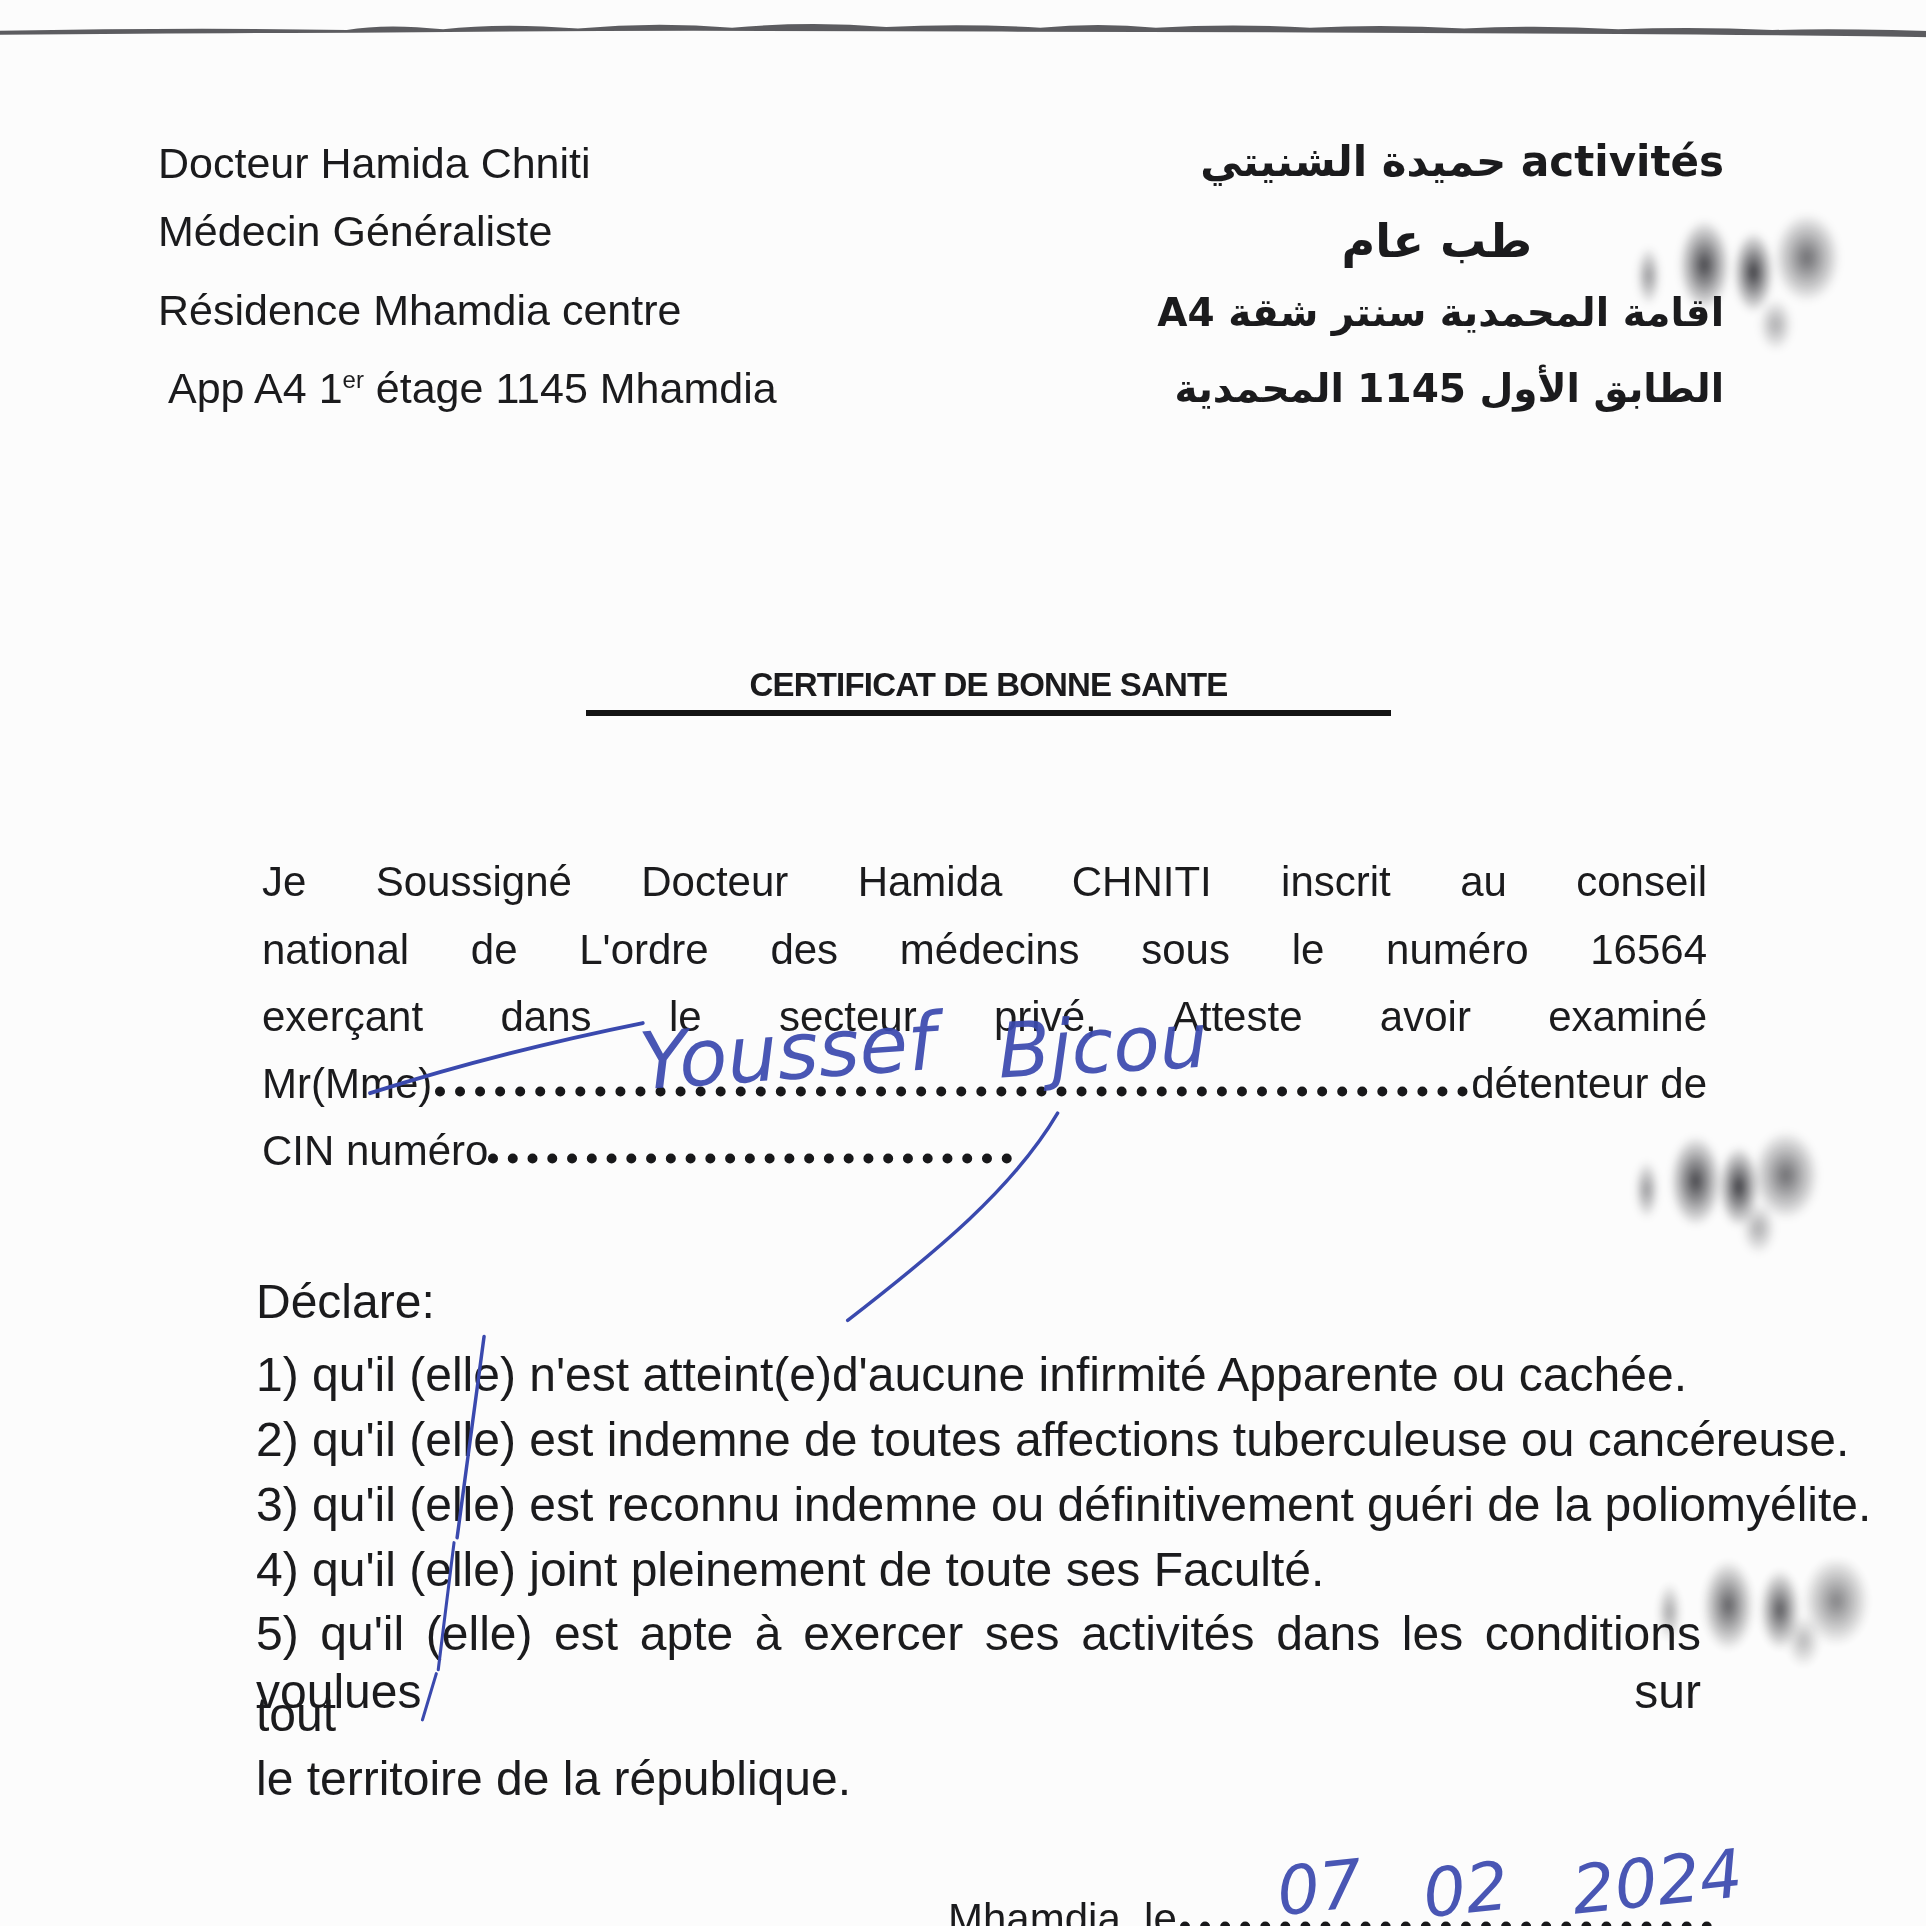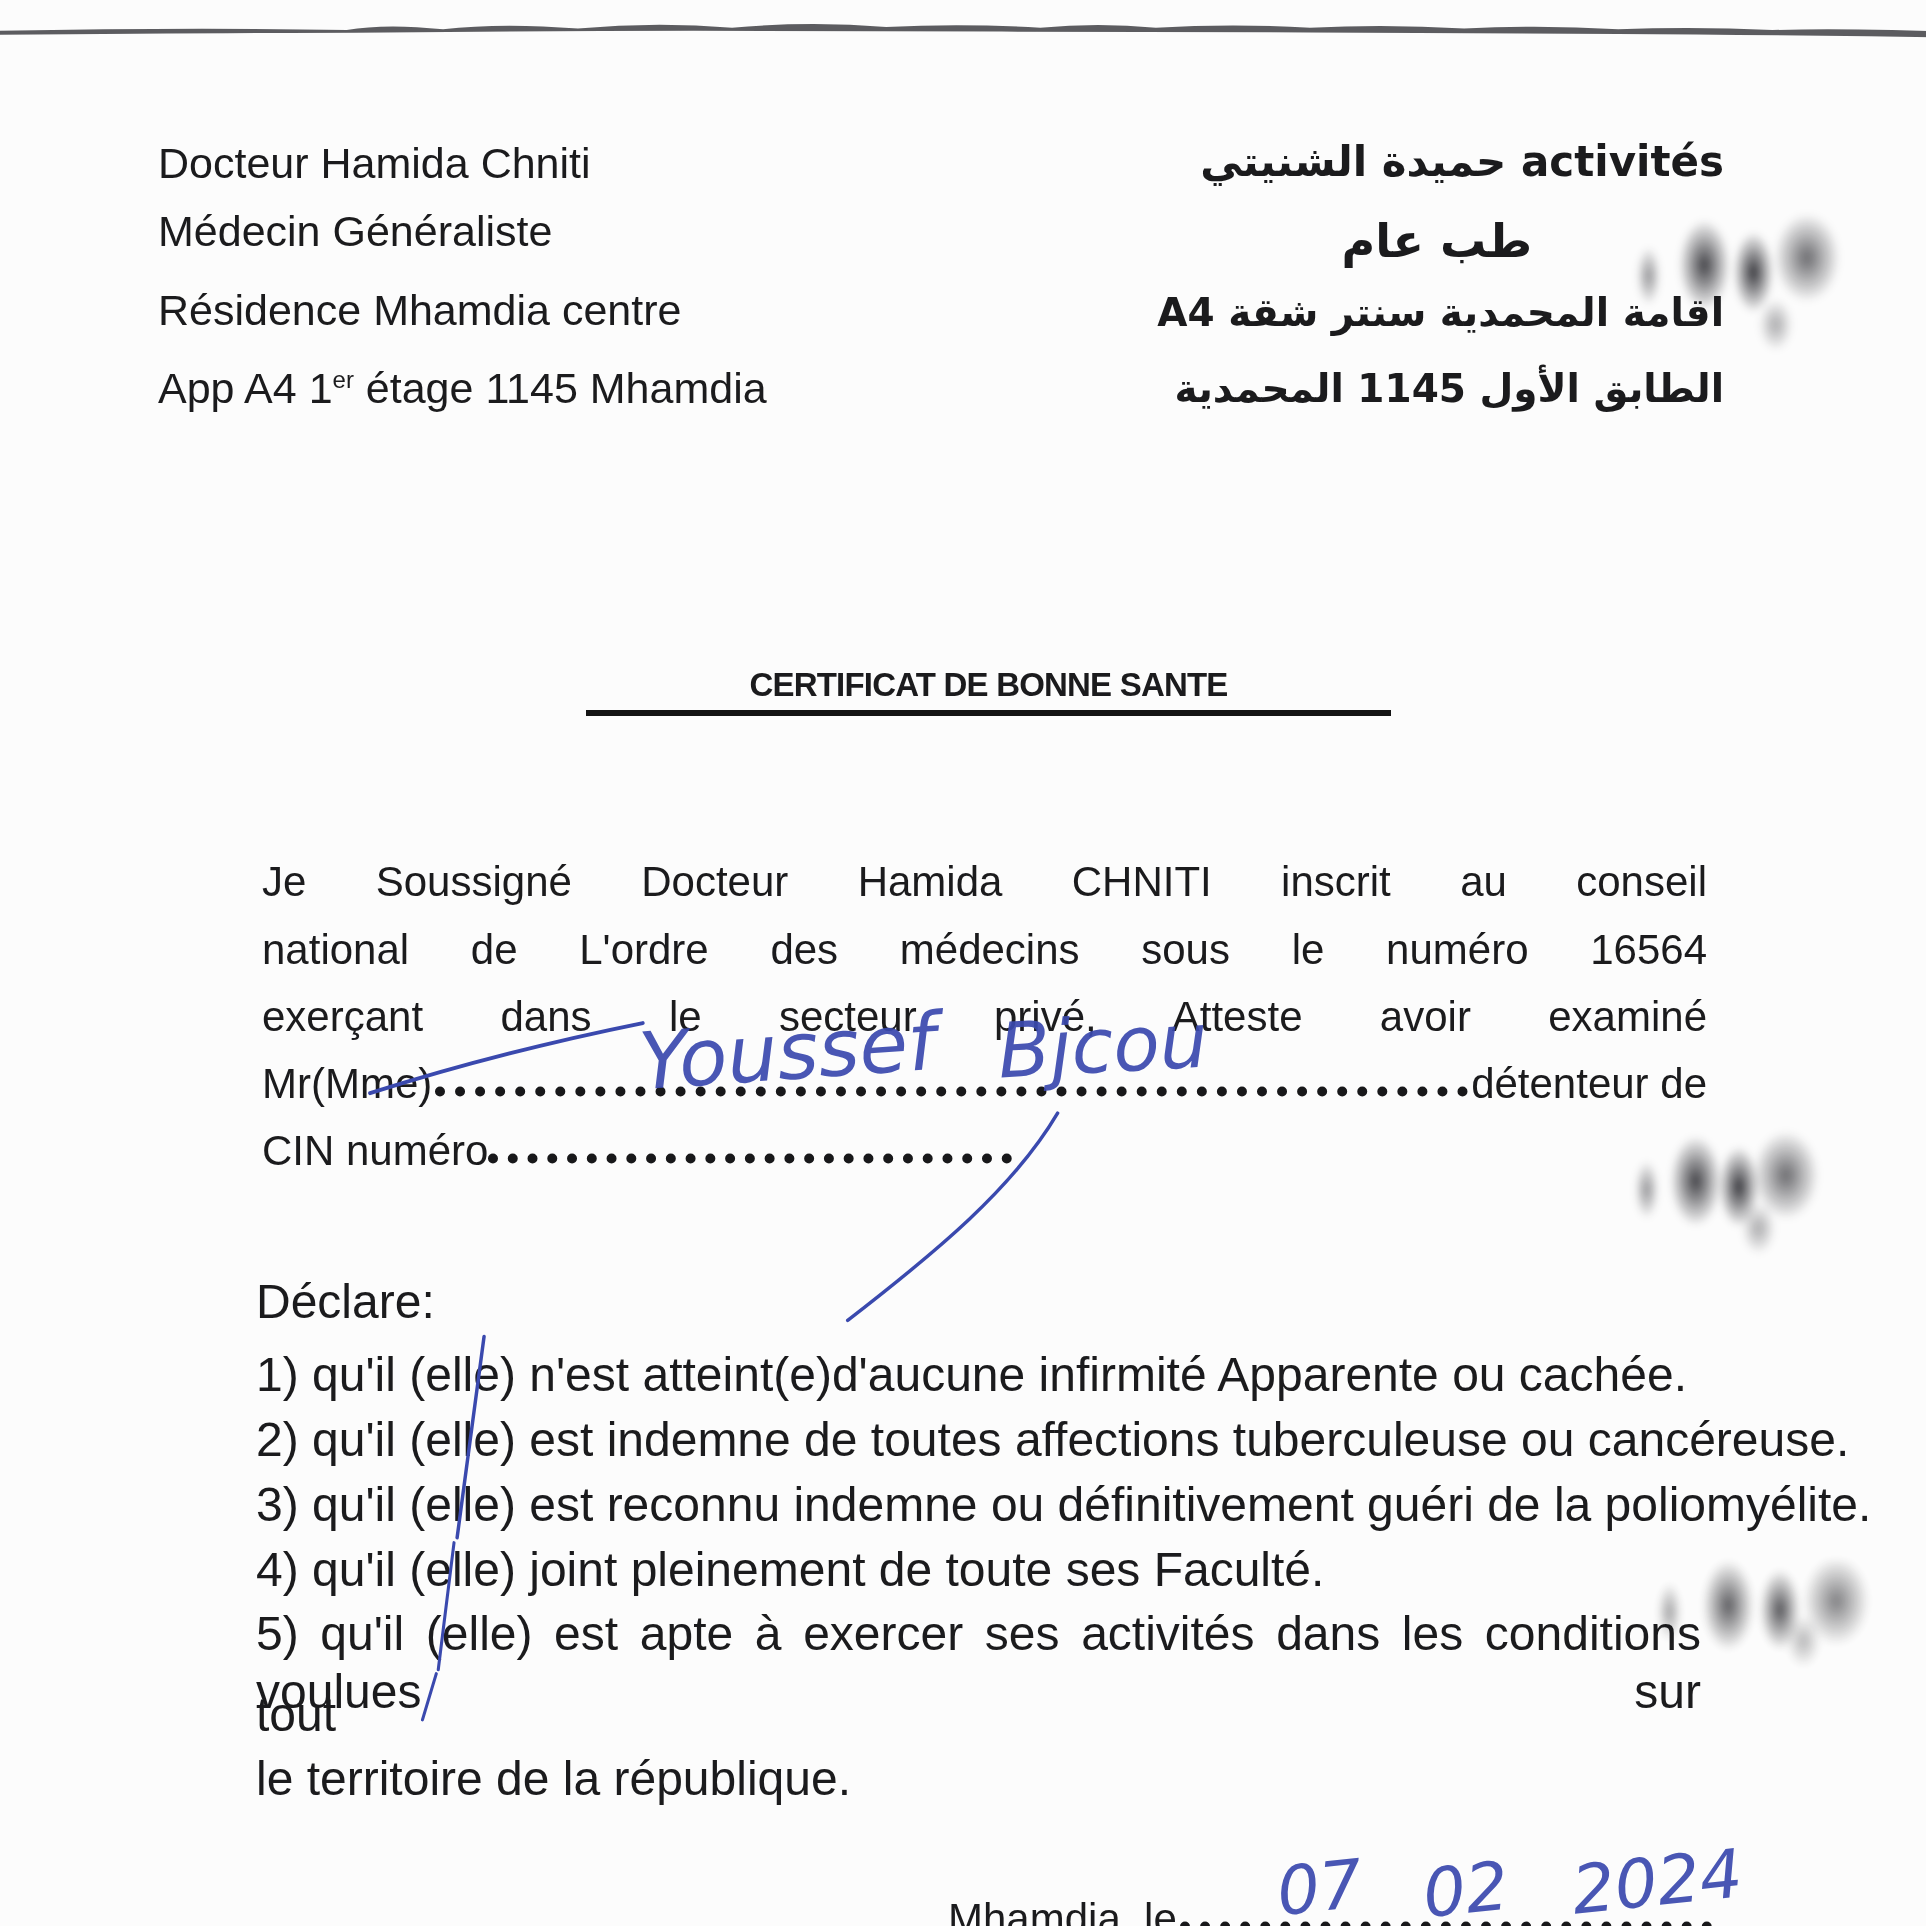--- a/index.html
+++ b/index.html
@@ -56,21 +56,21 @@
   <path d="M0,80 Q500,70 900,78 Q1000,60 1150,76 Q1300,58 1500,74 Q1700,56 1900,72
            Q2100,54 2300,70 Q2500,60 2700,72 Q2850,58 3000,72 Q3200,60 3400,72
            Q3600,62 3800,74 Q4000,64 4200,76 Q4400,68 4600,78 Q4800,72 5100,84
            L5100,98 Q4600,90 4200,88 Q3800,86 3400,84 Q3000,82 2600,82 Q2200,80
            1800,80 Q1400,80 1000,84 Q600,86 0,90 Z" fill="#3f3f44" opacity="0.85"></path>
 </svg>
 
 <div class="abs hdr b" style="left:158px;top:140px;">Docteur Hamida Chniti</div>
 <div class="abs hdr b" style="left:158px;top:208px;text-align:center;">Médecin Généraliste</div>
 <div class="abs hdr" style="left:158px;top:287px;">Résidence Mhamdia centre</div>
-<div class="abs hdr b" style="left:158px;top:365px;">
+<div class="abs hdr b" style="left:168px;top:365px;">
   <span>App A4 1</span><sup style="font-size:24px;">er</sup><span>  étage 1145 Mhamdia</span>
 </div>
 
 <div class="abs arabic" style="right:241px;top:137px;font-size:42px;">activités حميدة الشنيتي</div>
 <div class="abs arabic" style="right:433px;top:214px;font-size:46px;">طب عام</div>
 <div class="abs arabic" style="right:241px;top:290px;font-size:39px;">اقامة المحمدية سنتر شقة A4</div>
 <div class="abs arabic" style="right:241px;top:366px;font-size:39px;">الطابق الأول 1145 المحمدية</div>
 
 <div class="abs title">CERTIFICAT DE BONNE SANTE</div>
 

